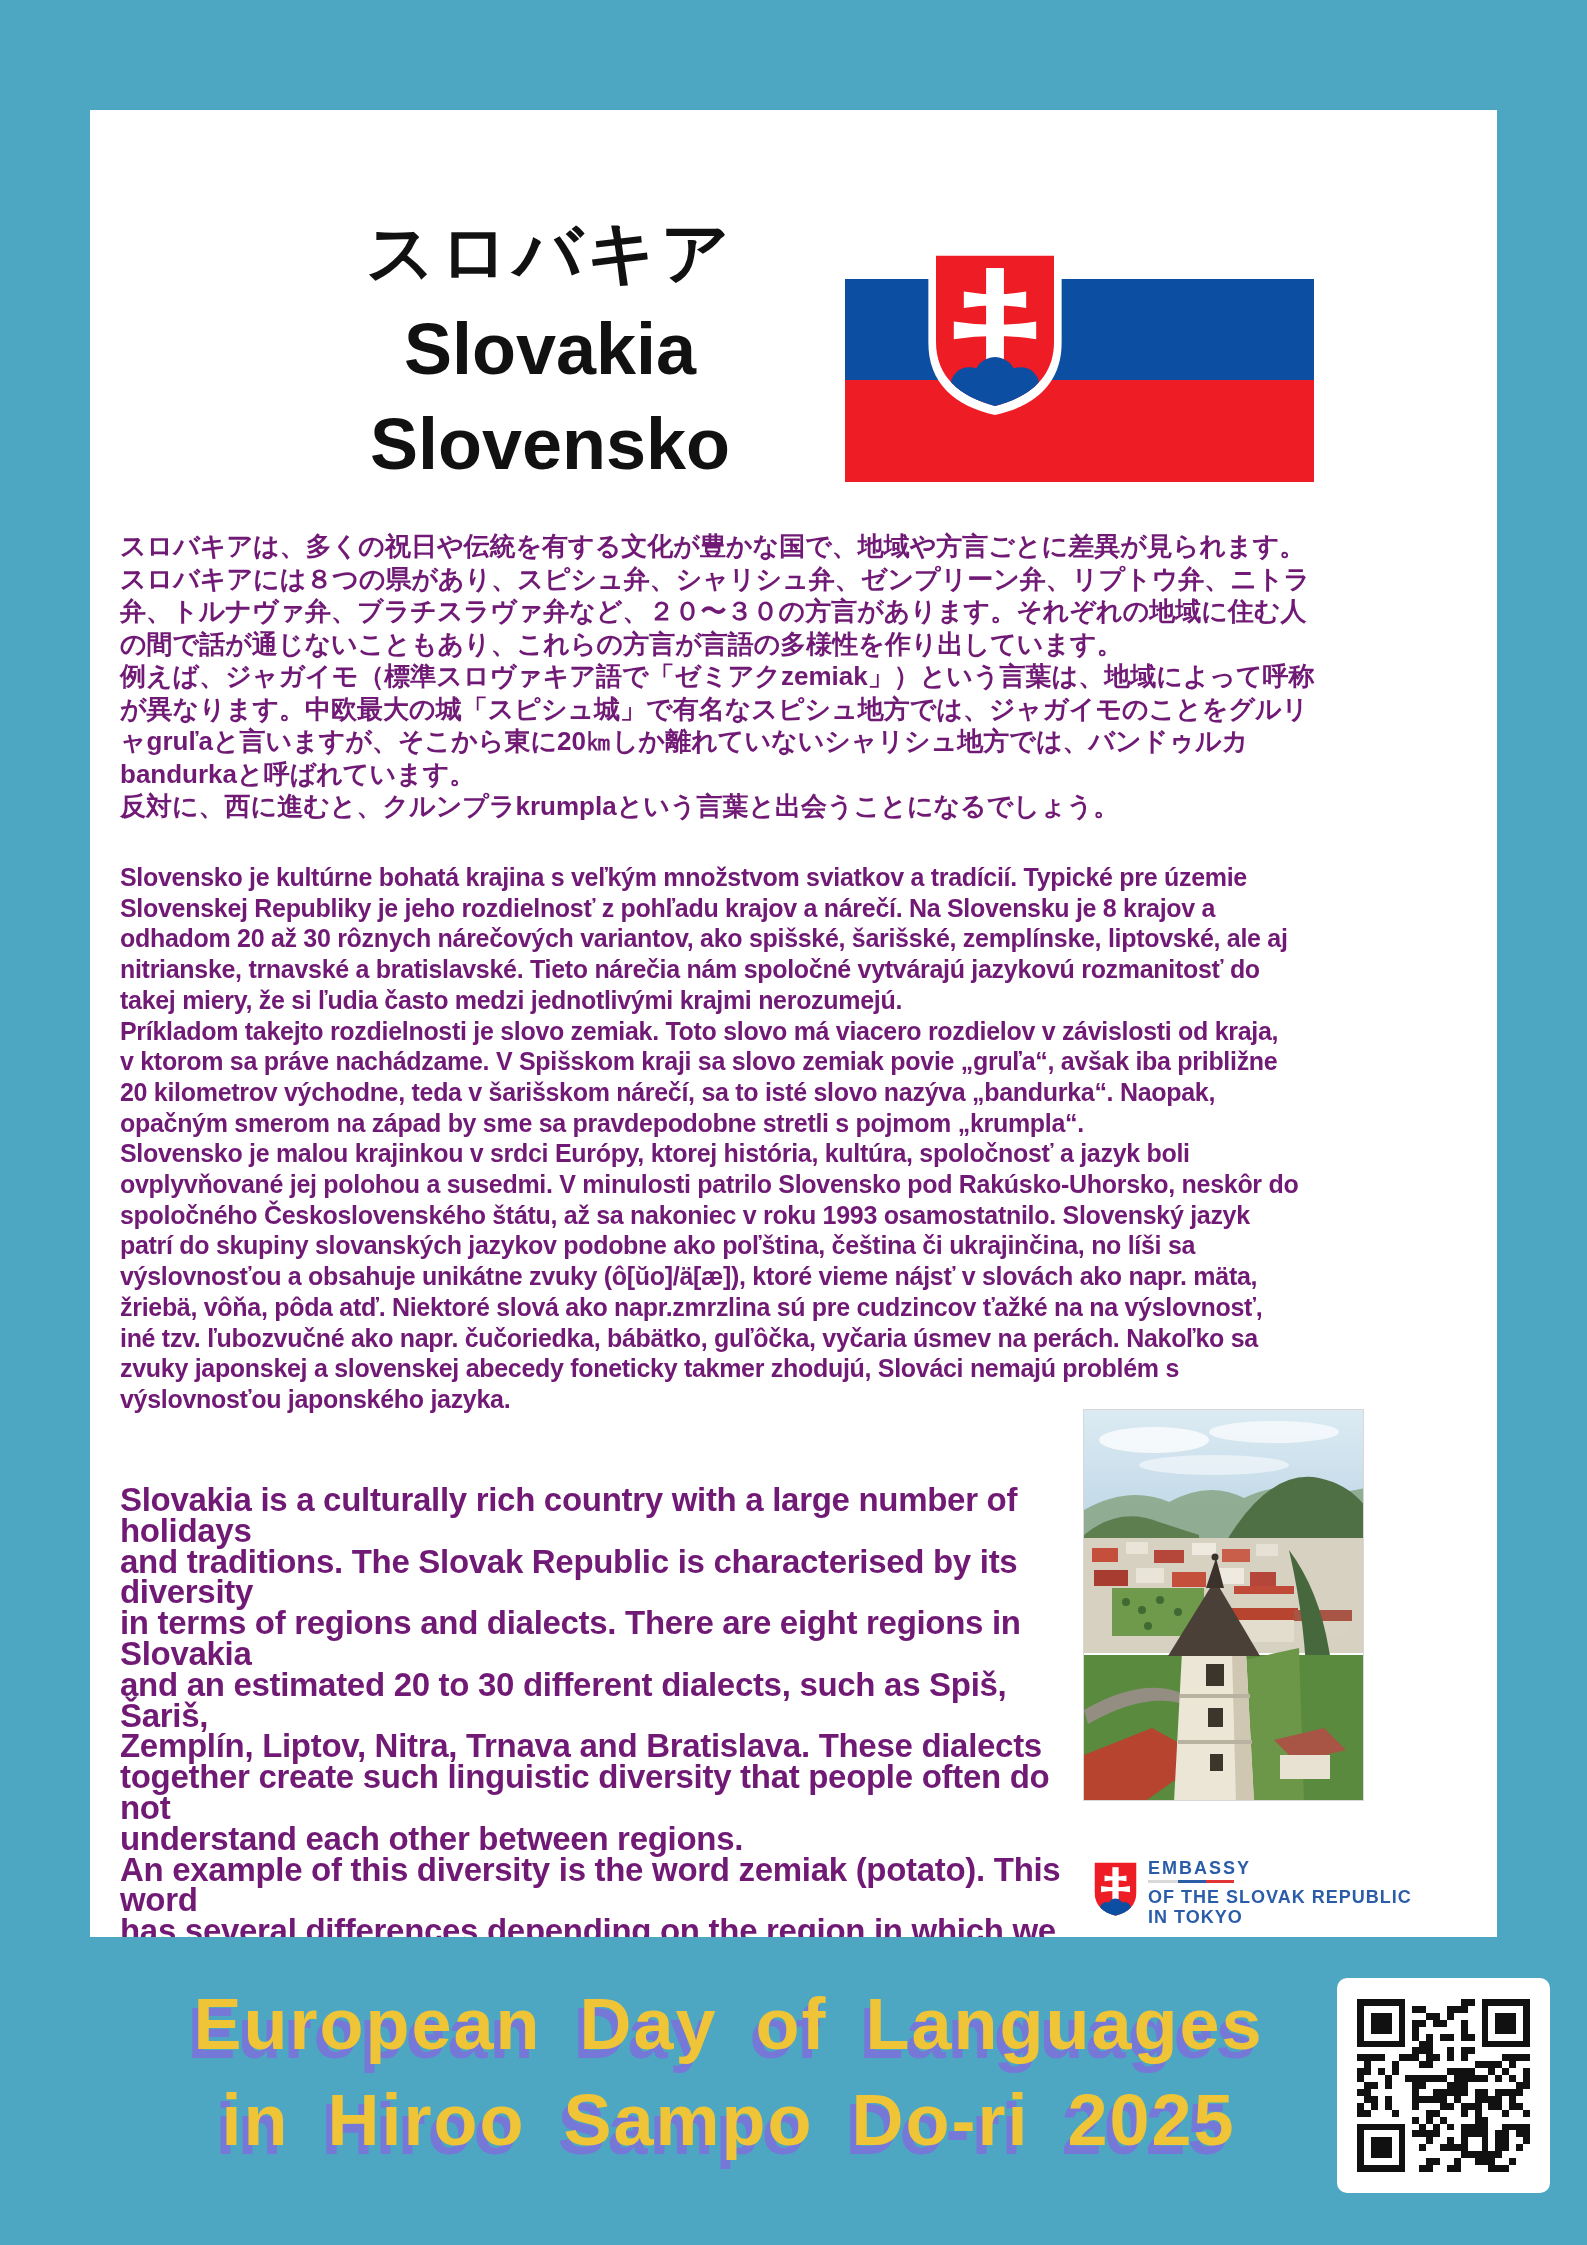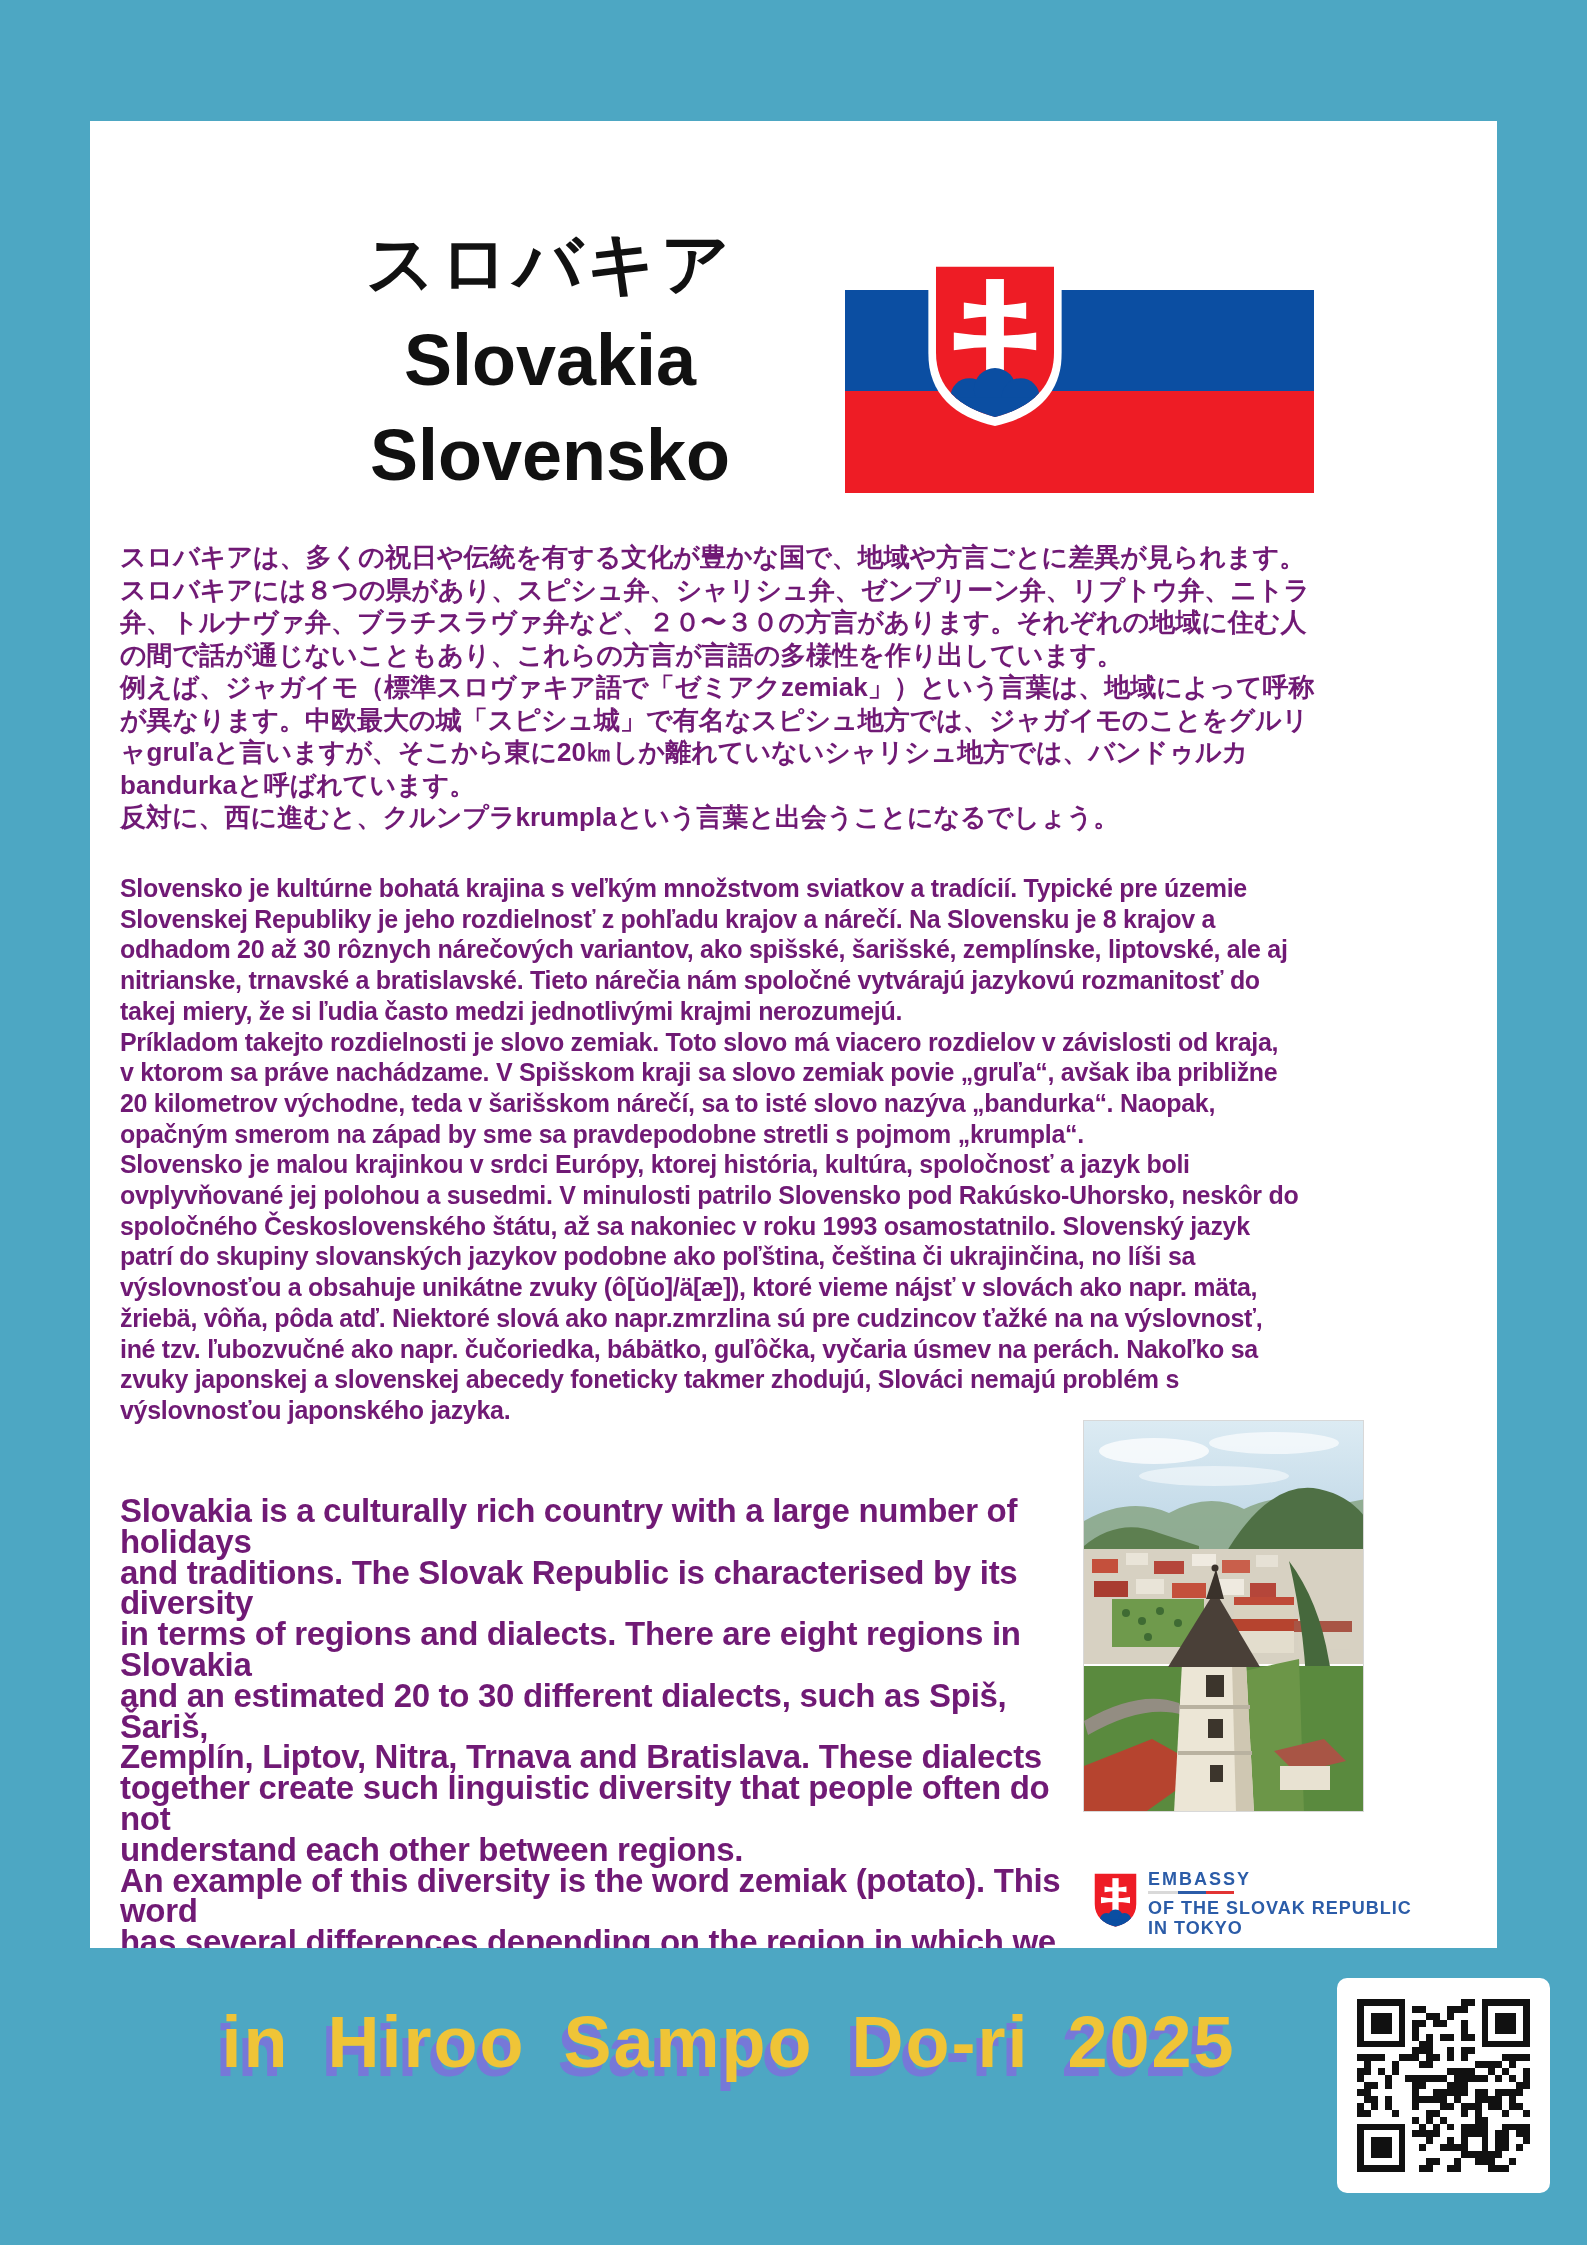--- a/index.html
+++ b/index.html
@@ -6,21 +6,21 @@
     --background:#4DA7C3; --banner-text:#EFC437; --banner-shadow:#7678D8;
     --embassy-blue:#2B5CA8; --flag-blue:#0B4EA2; --flag-red:#EE1C25;
   }
   html,body{margin:0;padding:0;}
   .page{
     position:relative; width:1587px; height:2245px;
     background:var(--background); overflow:hidden;
     font-family:"Liberation Sans","DejaVu Sans",sans-serif;
   }
   .card{
-    position:absolute; left:90px; top:121px; width:1407px; height:1827px;
+    position:absolute; left:90px; top:110px; width:1407px; height:1827px;
     background:#ffffff; overflow:hidden;
   }
   
   .title-block{position:absolute; left:120px; top:92px; width:680px; text-align:center; color:#111;}
   .title-ja{font-size:68px; font-weight:bold; line-height:100px; letter-spacing:4px;}
   .title-latin{font-size:72px; font-weight:bold; line-height:95px;}
   .flag{position:absolute; left:755px; top:67px; width:469px; height:305px;}
   .flag .stripe{position:absolute; left:0; width:100%; height:33.4%;}
   .flag .s-white{top:0; background:#ffffff;}
   .flag .s-blue{top:33.3%; background:var(--flag-blue);}
@@ -218,20 +218,21 @@
             <span class="u-red"></span>
         </div>
         <div class="e2">OF THE SLOVAK REPUBLIC</div>
         <div class="e3">IN TOKYO</div>
       </div>
     </div>
 
   </div>
 
   <div class="banner">
+    <div class="b1">European Day of Languages</div>
     <div class="b2">in Hiroo Sampo Do-ri 2025</div>
   </div>
 
   <div class="qr-box">
       <svg viewBox="0 0 25 25" shape-rendering="crispEdges" fill="#111">
         <rect x="15" y="0" width="1" height="1"></rect>
         <rect x="16" y="0" width="1" height="1"></rect>
         <rect x="8" y="1" width="1" height="1"></rect>
         <rect x="9" y="1" width="1" height="1"></rect>
         <rect x="13" y="1" width="1" height="1"></rect>

